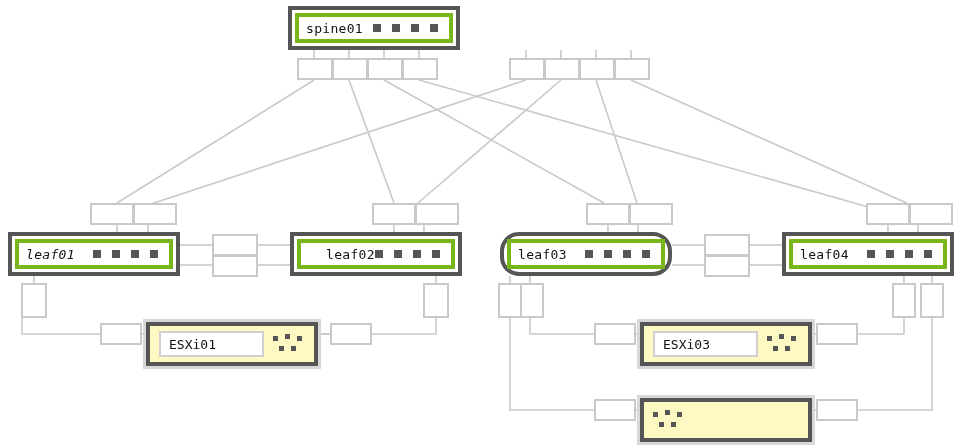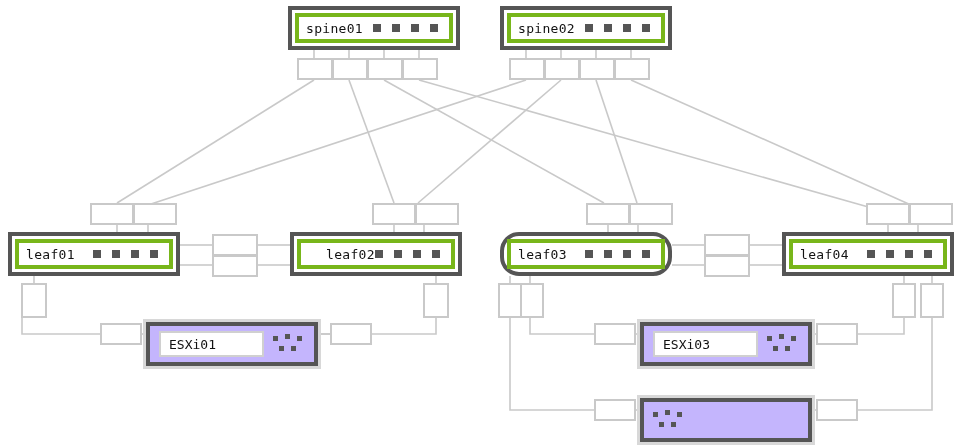--- a/index.html
+++ b/index.html
@@ -21,21 +21,21 @@
   .switch .green{position:absolute;left:3px;top:3px;right:3px;bottom:3px;
           border:4px solid #78b61a;background:#ffffff;box-sizing:border-box;
           display:flex;align-items:center;}
   .switch .label{position:relative;z-index:2;margin-left:14px;
           font-size:13px;color:#111111;letter-spacing:.3px;white-space:nowrap;}
   .switch .leds{position:relative;z-index:2;margin-left:auto;margin-right:18px;
           display:flex;gap:11px;}
   .switch .leds i{display:block;width:8px;height:8px;background:#555555;}
 
   
-  .host{position:absolute;box-sizing:border-box;background:#c4b5fd;
+  .host{position:absolute;box-sizing:border-box;background:#fef9c3;
         border:4px solid #555555;outline:3px solid #d8d8d8;
         display:flex;align-items:center;}
   .host .namebox{margin-left:9px;background:#ffffff;border:2px solid #d0d0d0;
         box-sizing:border-box;height:26px;display:flex;align-items:center;
         padding:0 8px;}
   .host .namebox span{font-size:13px;color:#111111;white-space:nowrap;}
   .host .dots{margin-left:9px;width:34px;height:22px;position:relative;}
   .host .dots i{position:absolute;width:5px;height:5px;background:#555555;}
 </style>
 </head>
@@ -164,32 +164,22 @@
     <div class="green"></div>
     <div class="label">spine01</div>
     <div class="leds">
         <i></i>
         <i></i>
         <i></i>
         <i></i>
       </div>
   </div>
 
-  <div class="switch" style="left:500px;top:6px;width:172px;height:44px;">
-    <div class="green"></div>
-    <div class="label">spine02</div>
-    <div class="leds">
-        <i></i>
-        <i></i>
-        <i></i>
-        <i></i>
-      </div>
-  </div>
-
-  <div class="switch" style="left:8px;top:232px;width:172px;height:44px;">
+
+  <div class="switch" style="left:8px;top:232px;width:172px;height:44px;font-style:italic;">
     <div class="green"></div>
     <div class="label">leaf01</div>
     <div class="leds">
         <i></i>
         <i></i>
         <i></i>
         <i></i>
       </div>
   </div>
 

